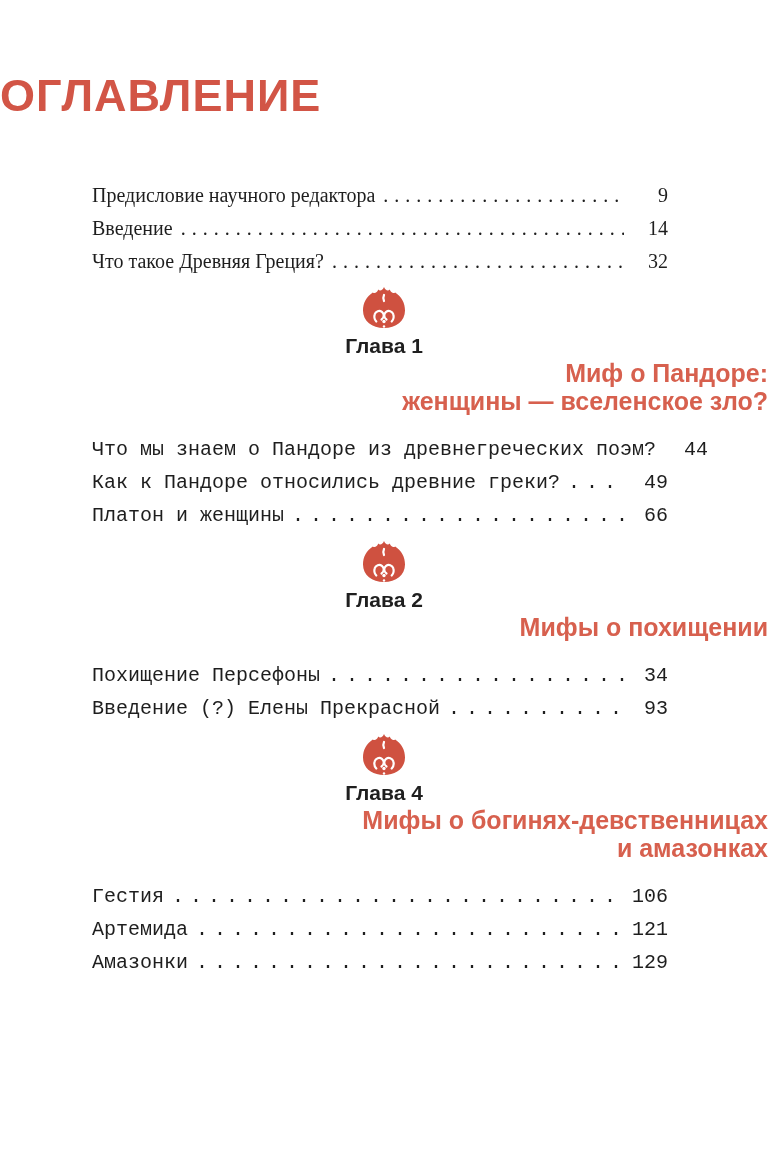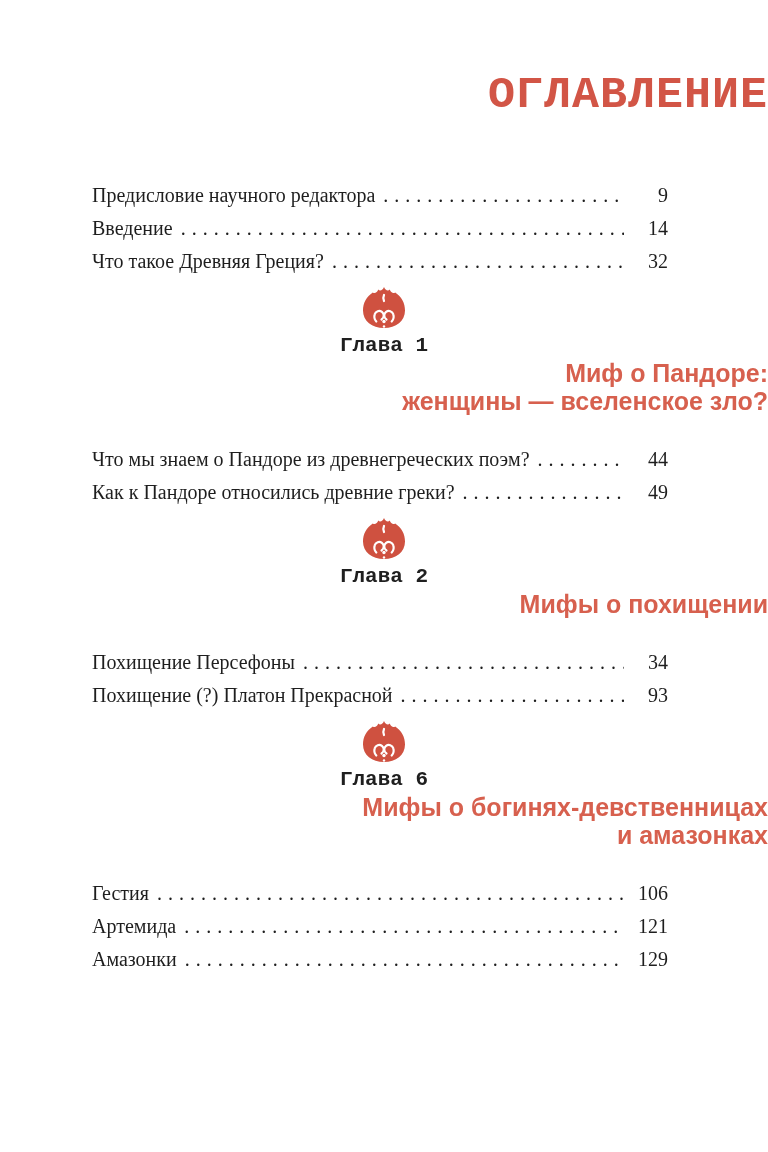--- a/index.html
+++ b/index.html
@@ -9,48 +9,48 @@
     --text:#1e1e1e;
     --bg:#ffffff;
   }
   html,body{margin:0;padding:0;}
   body{
     width:768px;height:1152px;background:var(--bg);overflow:hidden;
     font-family:"Liberation Serif",serif;color:var(--text);
   }
   .page{width:768px;height:1152px;box-sizing:border-box;}
   .page-title{
-    margin:72px 0 0;text-align:right;
-    font-family:Liberation Mono, monospace;font-weight:bold;
+    margin:72px 0 0;text-align:left;
+    font-family:Liberation Sans, sans-serif;font-weight:bold;
     font-size:45px;line-height:1.05;letter-spacing:1px;color:var(--accent);
   }
   .toc{margin:0 100px 0 92px;}
   .toc.front{margin-top:60px;}
   .toc-row{display:flex;align-items:flex-start;line-height:33px;font-size:20px;}
   .toc-title{white-space:nowrap;}
   .toc-dots{
     flex:1;overflow:hidden;white-space:nowrap;margin-left:8px;
     letter-spacing:6px;color:var(--text);
   }
   .toc-dots::after{
     content:"................................................................................";
   }
   .toc-page{margin-left:10px;min-width:34px;text-align:right;white-space:nowrap;}
   .chapter{text-align:center;margin-top:8px;}
   .ornament{width:46px;height:44px;margin:0 auto;color:var(--ornament);}
   .ornament svg{display:block;width:46px;height:44px;}
   .chapter-label{
-    margin-top:3px;font-family:Liberation Mono, monospace;font-weight:bold;
+    margin-top:3px;font-family:Liberation Sans, sans-serif;font-weight:bold;
     font-size:21px;line-height:26px;color:#1f1f1f;
   }
   .chapter-title{
     font-family:"Liberation Sans",sans-serif;font-weight:bold;
     font-size:25px;line-height:28px;color:var(--chapter-accent);text-align:right;
   }
-  .chapter .toc{margin-top:28px;text-align:left;}
+  .chapter .toc{margin-top:18px;text-align:left;font-family:Liberation Mono, monospace;}
 </style>
 </head>
 <body>
 
 <div class="page">
   <h1 class="page-title">ОГЛАВЛЕНИЕ</h1>
   <div class="toc front" id="front-list">
   <div class="toc-row">
     <span class="toc-title">Предисловие научного редактора</span>
     <span class="toc-dots"></span>
@@ -103,20 +103,25 @@
     <span class="toc-dots"></span>
     <span class="toc-page">44</span>
   </div>
 
   <div class="toc-row">
     <span class="toc-title">Как к Пандоре относились древние греки?</span>
     <span class="toc-dots"></span>
     <span class="toc-page">49</span>
   </div>
 
+  <div class="toc-row">
+    <span class="toc-title">Платон и женщины</span>
+    <span class="toc-dots"></span>
+    <span class="toc-page">66</span>
+  </div>
 </div>
   </section>
 
   <section class="chapter">
     <div class="ornament">
       <svg viewBox="0 0 46 44" aria-hidden="true">
         <path fill="currentColor" d="M23 1
           c1.2 3 3.8 4.6 5.8 2.6
           c0.8 2.8 3.4 4.4 5.4 3
           C40.5 11 44 17 44 24.5
@@ -139,21 +144,21 @@
           <div>Мифы о похищении</div>
         </div>
     <div class="toc">
   <div class="toc-row">
     <span class="toc-title">Похищение Персефоны</span>
     <span class="toc-dots"></span>
     <span class="toc-page">34</span>
   </div>
 
   <div class="toc-row">
-    <span class="toc-title">Похищение (?) Платон Прекрасной</span>
+    <span class="toc-title">Введение (?) Елены Прекрасной</span>
     <span class="toc-dots"></span>
     <span class="toc-page">93</span>
   </div>
 </div>
   </section>
 
   <section class="chapter">
     <div class="ornament">
       <svg viewBox="0 0 46 44" aria-hidden="true">
         <path fill="currentColor" d="M23 1
@@ -167,21 +172,21 @@
           c2 2 4.6 0.4 5.8 -2.6 Z"></path>
         <g fill="none" stroke="#ffffff" stroke-width="2.2" stroke-linecap="round">
           <path d="M20.5 33.5 a4.6 4.6 0 1 0 -6.8 -5.2 a7.4 7.4 0 0 0 1.6 7.2"></path>
           <path d="M25.5 33.5 a4.6 4.6 0 1 1 6.8 -5.2 a7.4 7.4 0 0 1 -1.6 7.2"></path>
           <path d="M23 9 q-1.4 3 0 6"></path>
         </g>
         <circle cx="23" cy="35.5" r="1.7" fill="#ffffff"></circle>
         <circle cx="23" cy="40.5" r="1.2" fill="#ffffff"></circle>
       </svg>
     </div>
-    <div class="chapter-label">Глава 6</div>
+    <div class="chapter-label">Глава 4</div>
     <div class="chapter-title">
           <div>Мифы о богинях-девственницах</div>
           <div>и амазонках</div>
         </div>
     <div class="toc">
   <div class="toc-row">
     <span class="toc-title">Гестия</span>
     <span class="toc-dots"></span>
     <span class="toc-page">106</span>
   </div>

